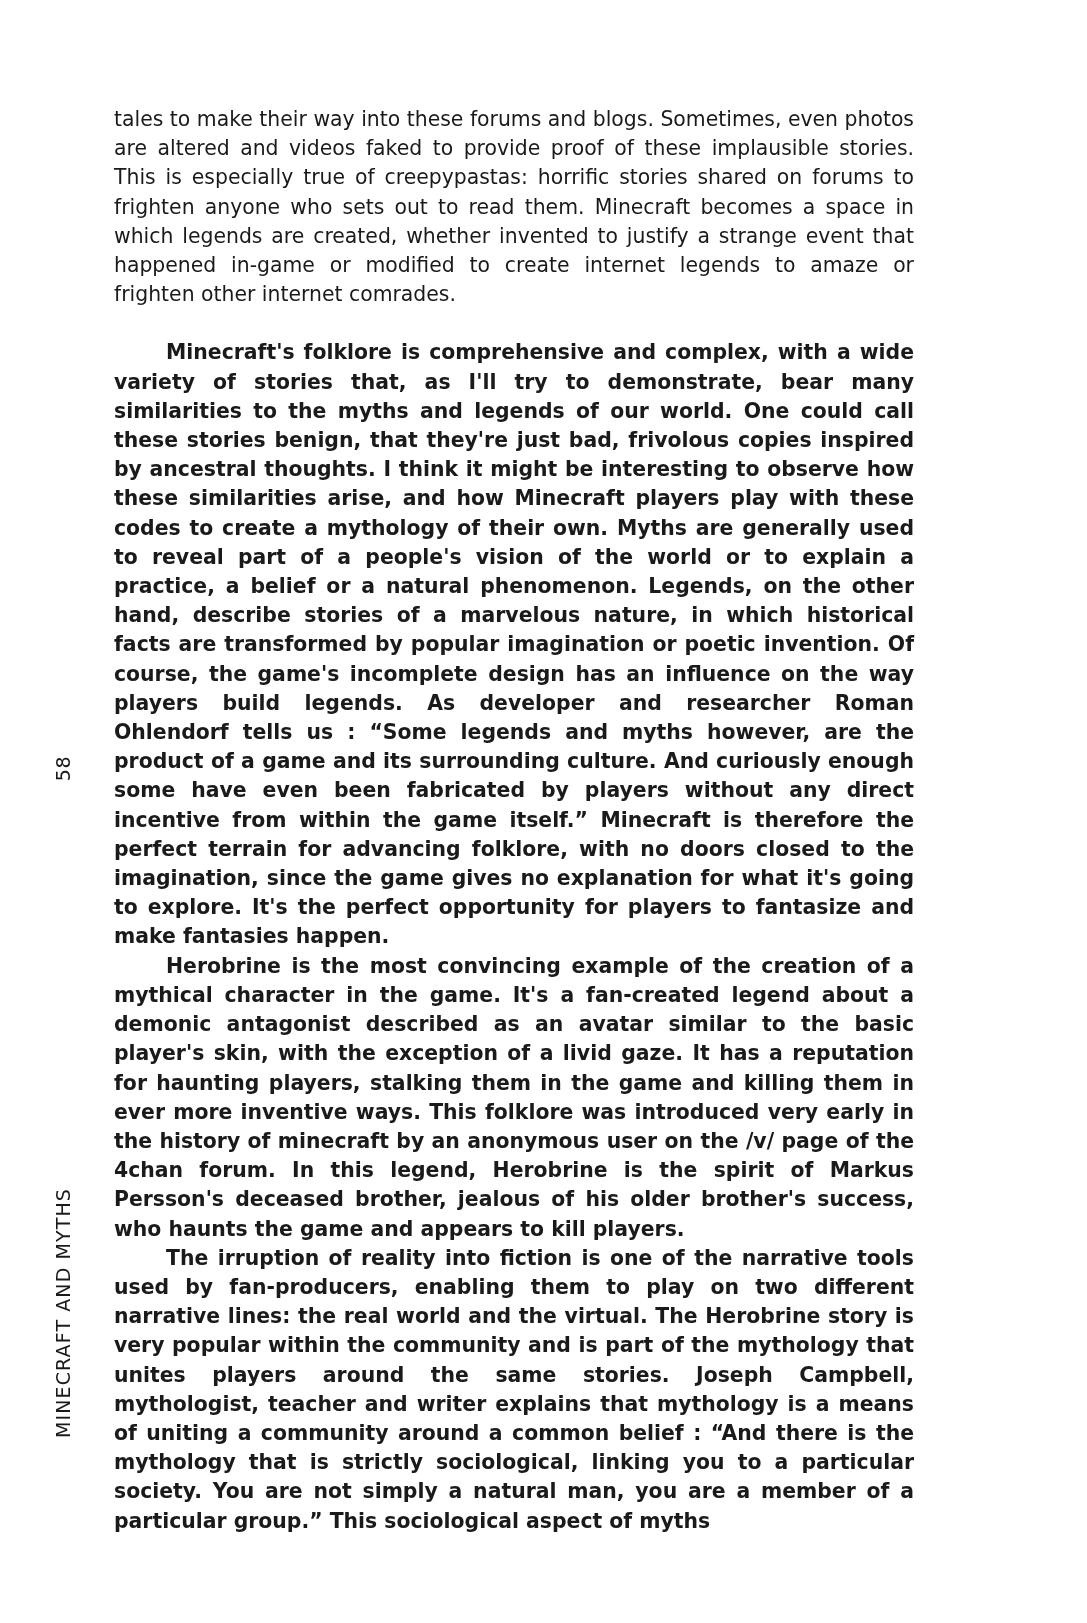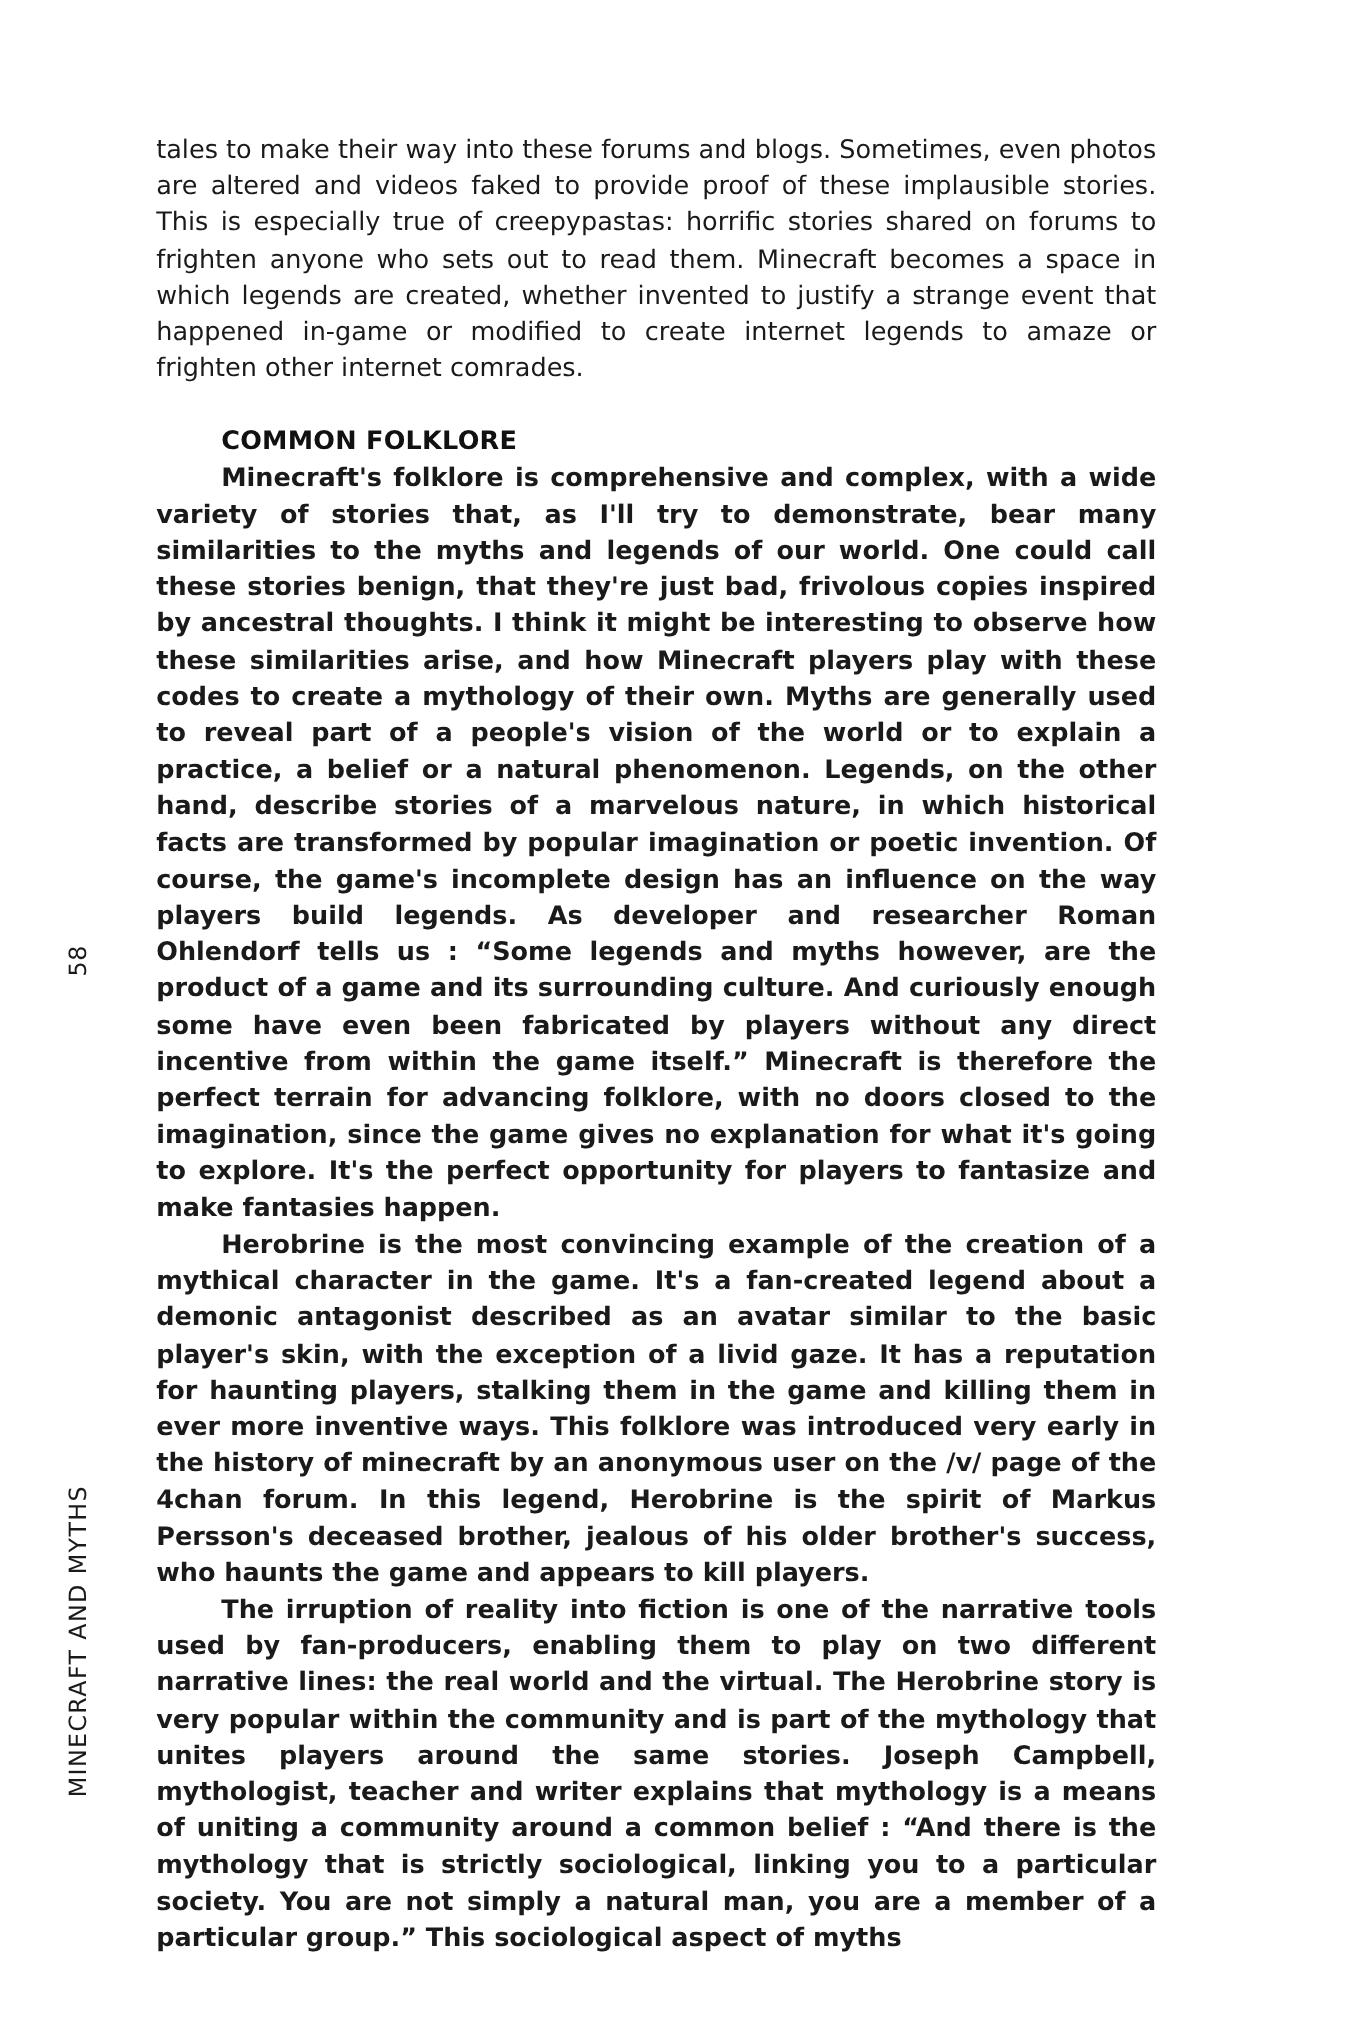--- a/index.html
+++ b/index.html
@@ -37,21 +37,21 @@
     transform: rotate(180deg);
     font-size: 19px;
     letter-spacing: 1.1px;
     color: #1a1a1a;
     white-space: nowrap;
   }
 
   
   .column {
     position: absolute;
-    left: 125px;
+    left: 114px;
     top: 105px;
     width: 800px;
   }
   .column p {
     margin: 0;
     font-size: 20.4px;
     line-height: 29.2px;
     text-align: justify;
     text-justify: inter-word;
     color: #1a1a1a;
@@ -80,21 +80,20 @@
   <div class="page-number">58</div>
 
   <div class="running-head">MINECRAFT AND MYTHS</div>
 
   <div class="column">
 
     <p>tales to make their way into these forums and blogs. Sometimes, even photos are altered and videos faked to provide proof of these implausible stories. This is especially true of creepypastas: horrific stories shared on forums to frighten anyone who sets out to read them. Minecraft becomes a space in which legends are created, whether invented to justify a strange event that happened in-game or modified to create internet legends to amaze or frighten other internet comrades.</p>
 
     <div class="spacer-sm"></div>
 
-    <div class="section-head">COMMON FOLKLORE</div>
 
     <p class="indent">Minecraft's folklore is comprehensive and complex, with a wide variety of stories that, as I'll try to demonstrate, bear many similarities to the myths and legends of our world. One could call these stories benign, that they're just bad, frivolous copies inspired by ancestral thoughts. I think it might be interesting to observe how these similarities arise, and how Minecraft players play with these codes to create a mythology of their own. Myths are generally used to reveal part of a people's vision of the world or to explain a practice, a belief or a natural phenomenon. Legends, on the other hand, describe stories of a marvelous nature, in which historical facts are transformed by popular imagination or poetic invention. Of course, the game's incomplete design has an influence on the way players build legends. As developer and researcher Roman Ohlendorf tells us : “Some legends and myths however, are the product of a game and its surrounding culture. And curiously enough some have even been fabricated by players without any direct incentive from within the game itself.” Minecraft is therefore the perfect terrain for advancing folklore, with no doors closed to the imagination, since the game gives no explanation for what it's going to explore. It's the perfect opportunity for players to fantasize and make fantasies happen.</p>
 
     <p class="indent">Herobrine is the most convincing example of the creation of a mythical character in the game. It's a fan-created legend about a demonic antagonist described as an avatar similar to the basic player's skin, with the exception of a livid gaze. It has a reputation for haunting players, stalking them in the game and killing them in ever more inventive ways. This folklore was introduced very early in the history of minecraft by an anonymous user on the /v/ page of the 4chan forum. In this legend, Herobrine is the spirit of Markus Persson's deceased brother, jealous of his older brother's success, who haunts the game and appears to kill players.</p>
 
     <p class="indent">The irruption of reality into fiction is one of the narrative tools used by fan-producers, enabling them to play on two different narrative lines: the real world and the virtual. The Herobrine story is very popular within the community and is part of the mythology that unites players around the same stories. Joseph Campbell, mythologist, teacher and writer explains that mythology is a means of uniting a community around a common belief : “And there is the mythology that is strictly sociological, linking you to a particular society. You are not simply a natural man, you are a member of a particular group.” This sociological aspect of myths</p>
 
   </div>
 </div>
 

